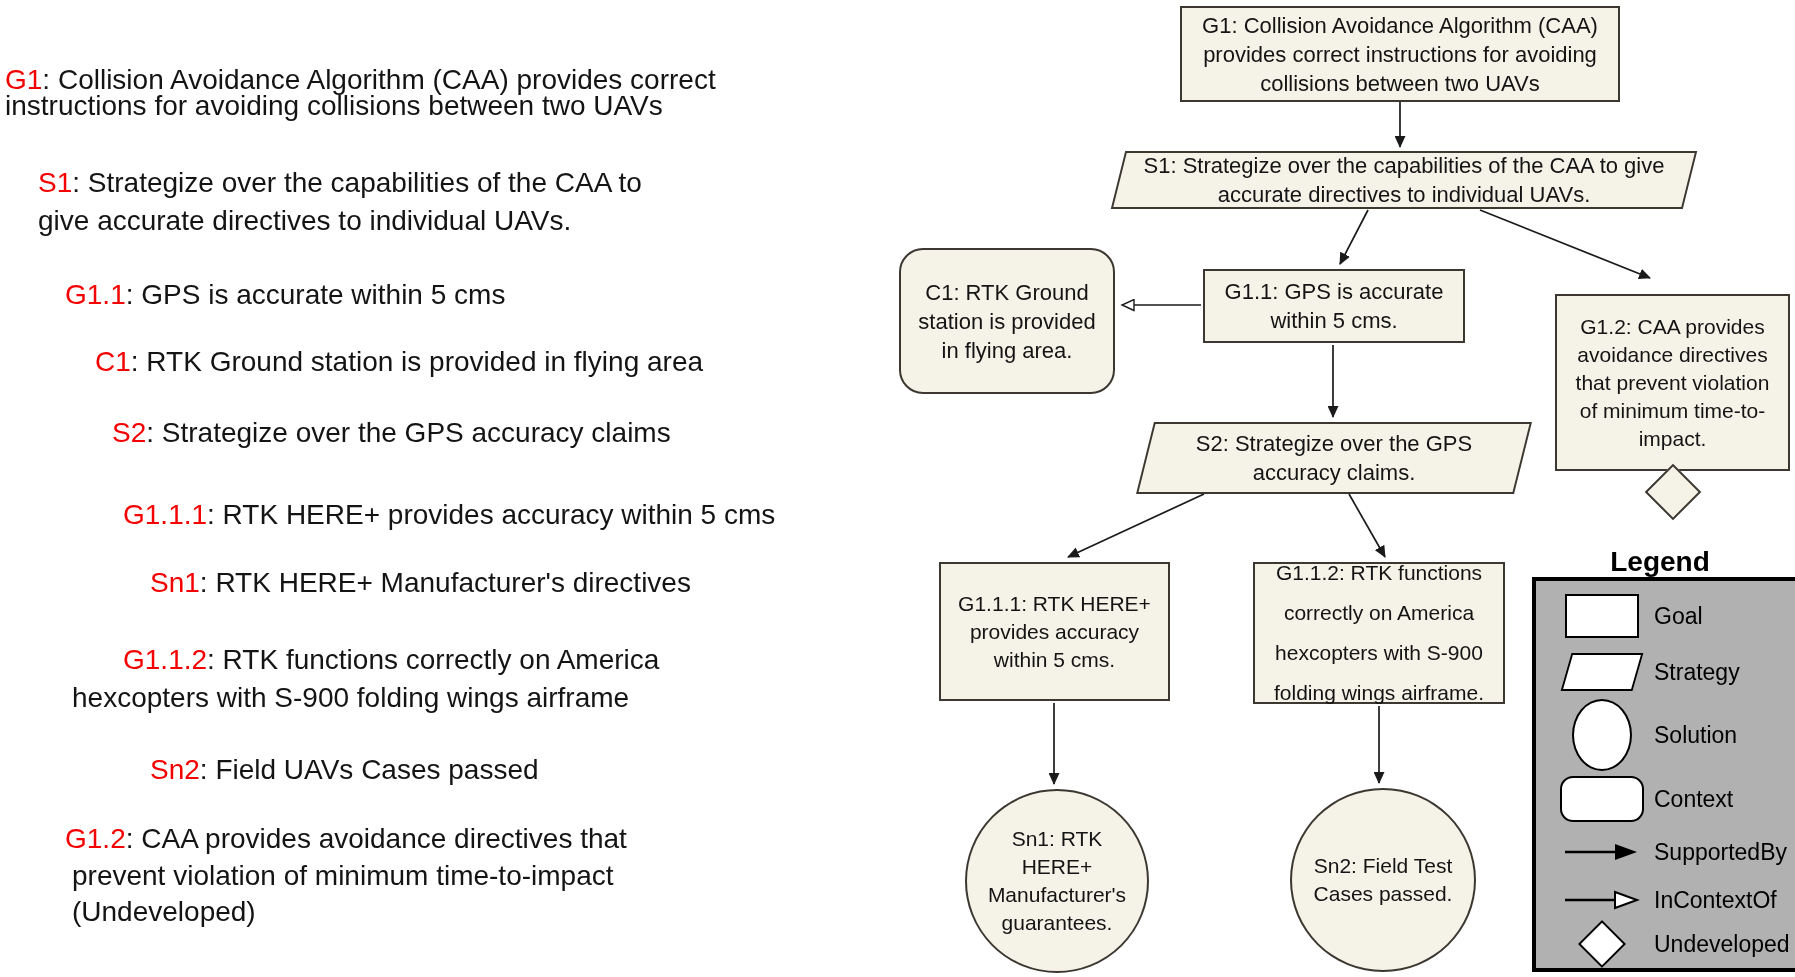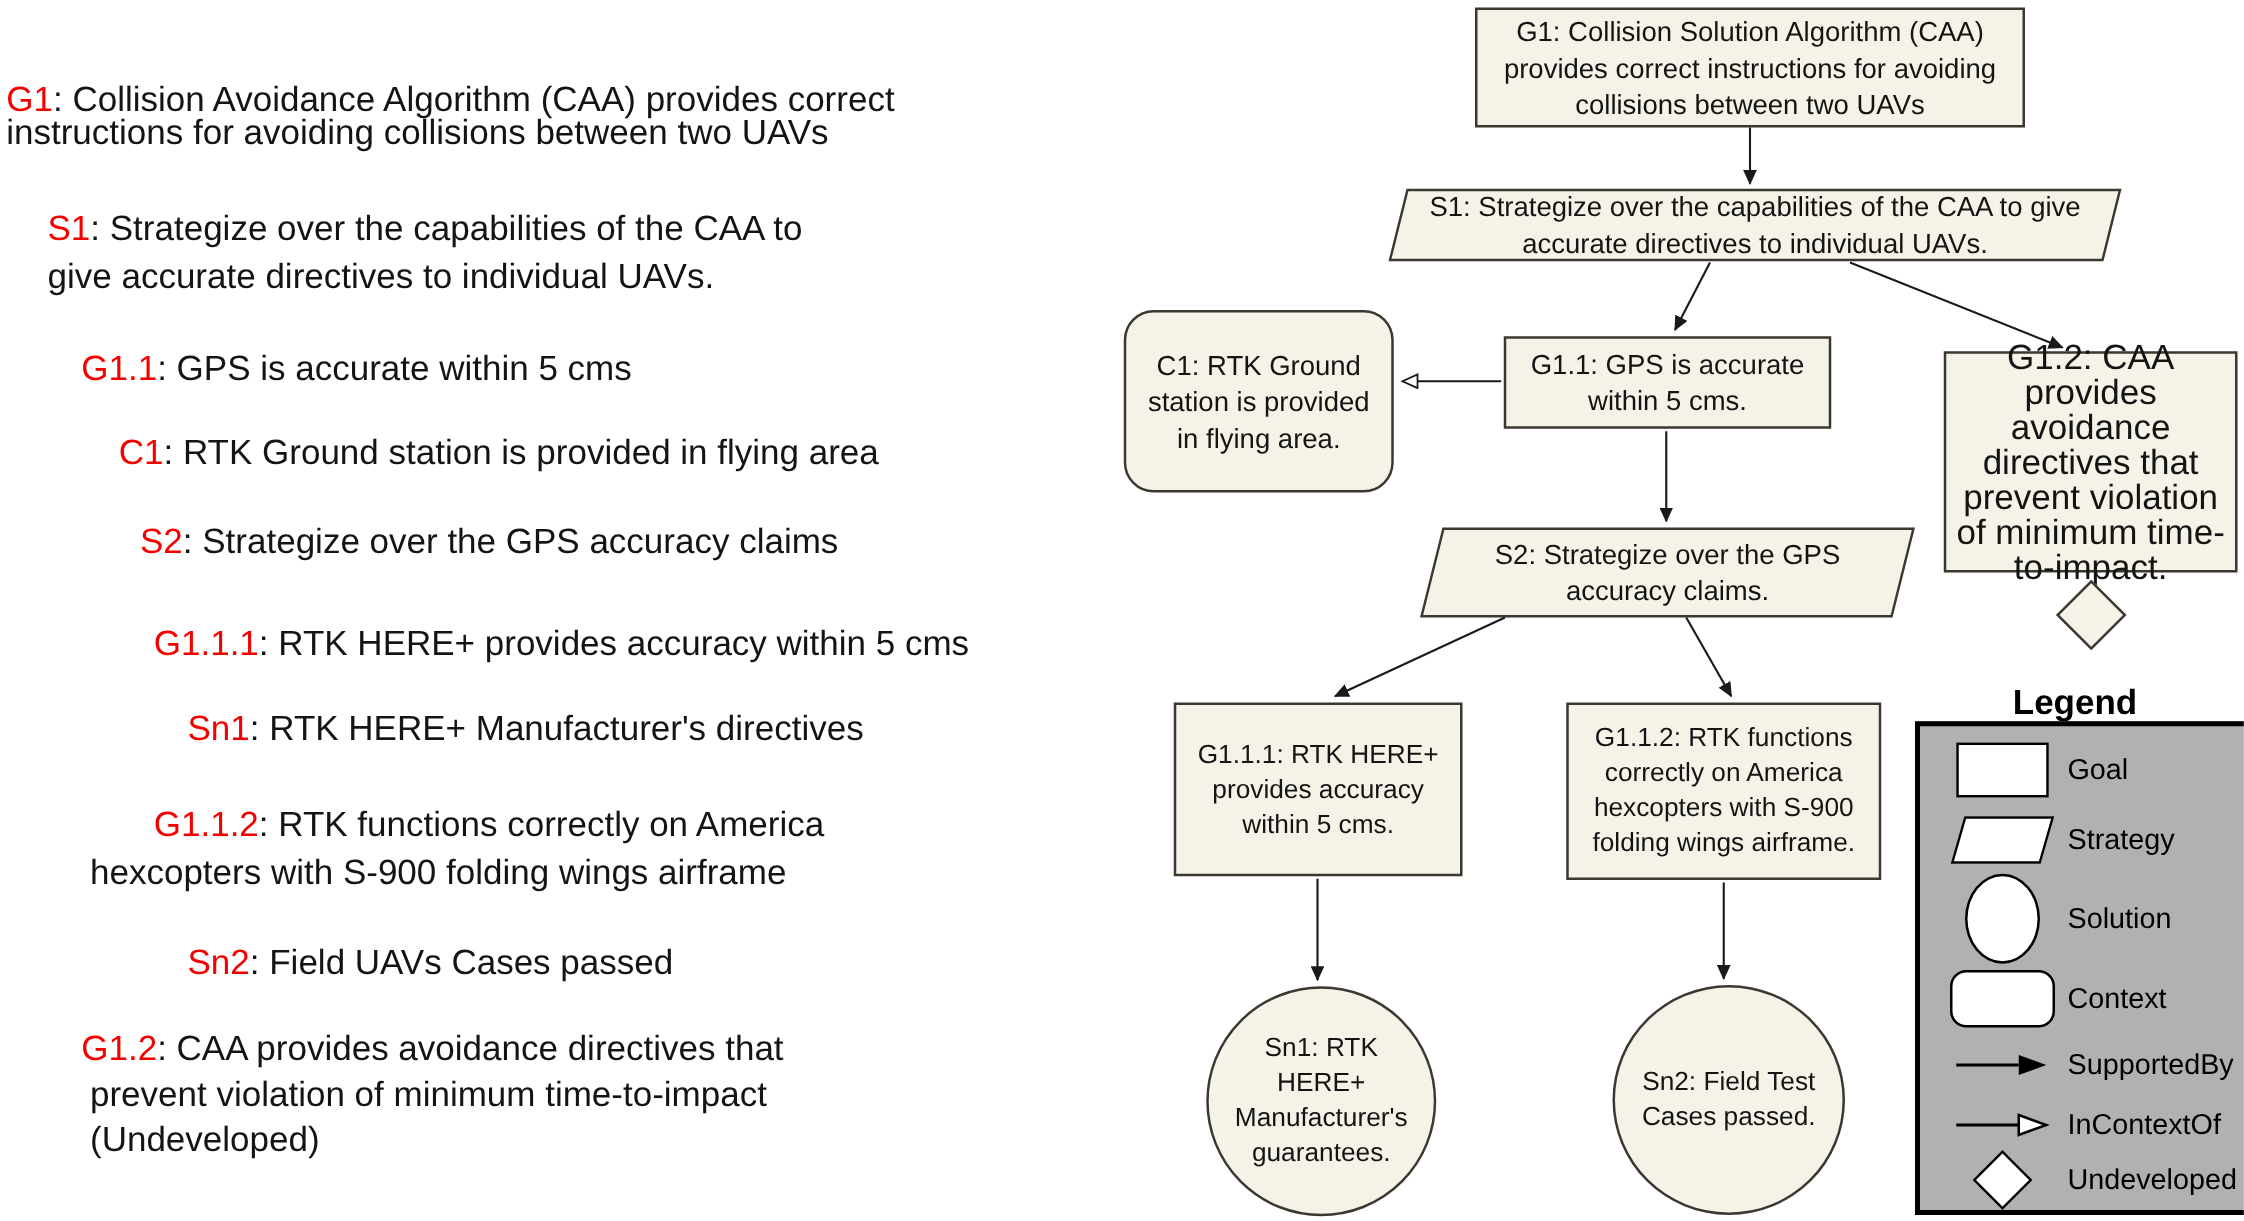--- a/index.html
+++ b/index.html
@@ -64,41 +64,41 @@
   <div class="oline" style="left:72px;top:682px"><span>hexcopters with S-900 folding wings airframe</span></div>
 
   <div class="oline" style="left:150px;top:754px"><span class="lbl">Sn2</span><span>: Field UAVs Cases passed</span></div>
 
   <div class="oline" style="left:65px;top:823px"><span class="lbl">G1.2</span><span>: CAA provides avoidance directives that</span></div>
   <div class="oline" style="left:72px;top:860px"><span>prevent violation of minimum time-to-impact</span></div>
   <div class="oline" style="left:72px;top:896px"><span>(Undeveloped)</span></div>
 </div>
 
 <div>
-  <div class="node" style="left:1180px;top:6px;width:440px;height:96px">G1: Collision Solution Algorithm (CAA) provides correct instructions for avoiding collisions between two UAVs</div>
+  <div class="node" style="left:1180px;top:6px;width:440px;height:96px">G1: Collision Avoidance Algorithm (CAA) provides correct instructions for avoiding collisions between two UAVs</div>
 
   <div class="node strat" style="left:1118px;top:151px;width:572px;height:58px">
       <div class="inner">S1: Strategize over the capabilities of the CAA to give accurate directives to individual UAVs.</div>
     </div>
 
   <div class="node ctx" style="left:899px;top:248px;width:216px;height:146px">C1: RTK Ground station is provided in flying area.</div>
 
   <div class="node" style="left:1203px;top:269px;width:262px;height:74px">G1.1: GPS is accurate within 5 cms.</div>
 
-  <div class="node" style="left:1555px;top:281px;width:235px;height:177px;font-size:28px;line-height:28px">G1.2: CAA provides avoidance directives that prevent violation of minimum time-to-impact.</div>
+  <div class="node" style="left:1555px;top:294px;width:235px;height:177px;font-size:21px;line-height:28px">G1.2: CAA provides avoidance directives that prevent violation of minimum time-to-impact.</div>
 
   <div class="diamond" style="left:1653px;top:472px;width:40px;height:40px"></div>
 
   <div class="node strat" style="left:1145px;top:422px;width:378px;height:72px">
       <div class="inner">S2: Strategize over the GPS accuracy claims.</div>
     </div>
 
   <div class="node" style="left:939px;top:562px;width:231px;height:139px;font-size:21px;line-height:28px">G1.1.1: RTK HERE+ provides accuracy within 5 cms.</div>
 
-  <div class="node" style="left:1253px;top:562px;width:252px;height:142px;font-size:21px;line-height:28px">G1.1.2: RTK functions correctly on America hexcopters with S-900 folding wings airframe.</div>
+  <div class="node" style="left:1253px;top:562px;width:252px;height:142px;font-size:21px;line-height:40px">G1.1.2: RTK functions correctly on America hexcopters with S-900 folding wings airframe.</div>
 
   <div class="node circle" style="left:965px;top:789px;width:184px;height:184px;font-size:21px;line-height:28px">Sn1: RTK HERE+ Manufacturer's guarantees.</div>
 
   <div class="node circle" style="left:1290px;top:788px;width:186px;height:184px;font-size:21px;line-height:28px">Sn2: Field Test Cases passed.</div>
 </div>
 
 <svg id="edges" width="1795" height="977" viewBox="0 0 1795 977">
   <defs>
     <marker id="mFilled" markerWidth="13" markerHeight="11" refX="11" refY="5.5" orient="auto" markerUnits="userSpaceOnUse">
       <path d="M0,0 L12,5.5 L0,11 Z" fill="#1a1a1a"></path>

